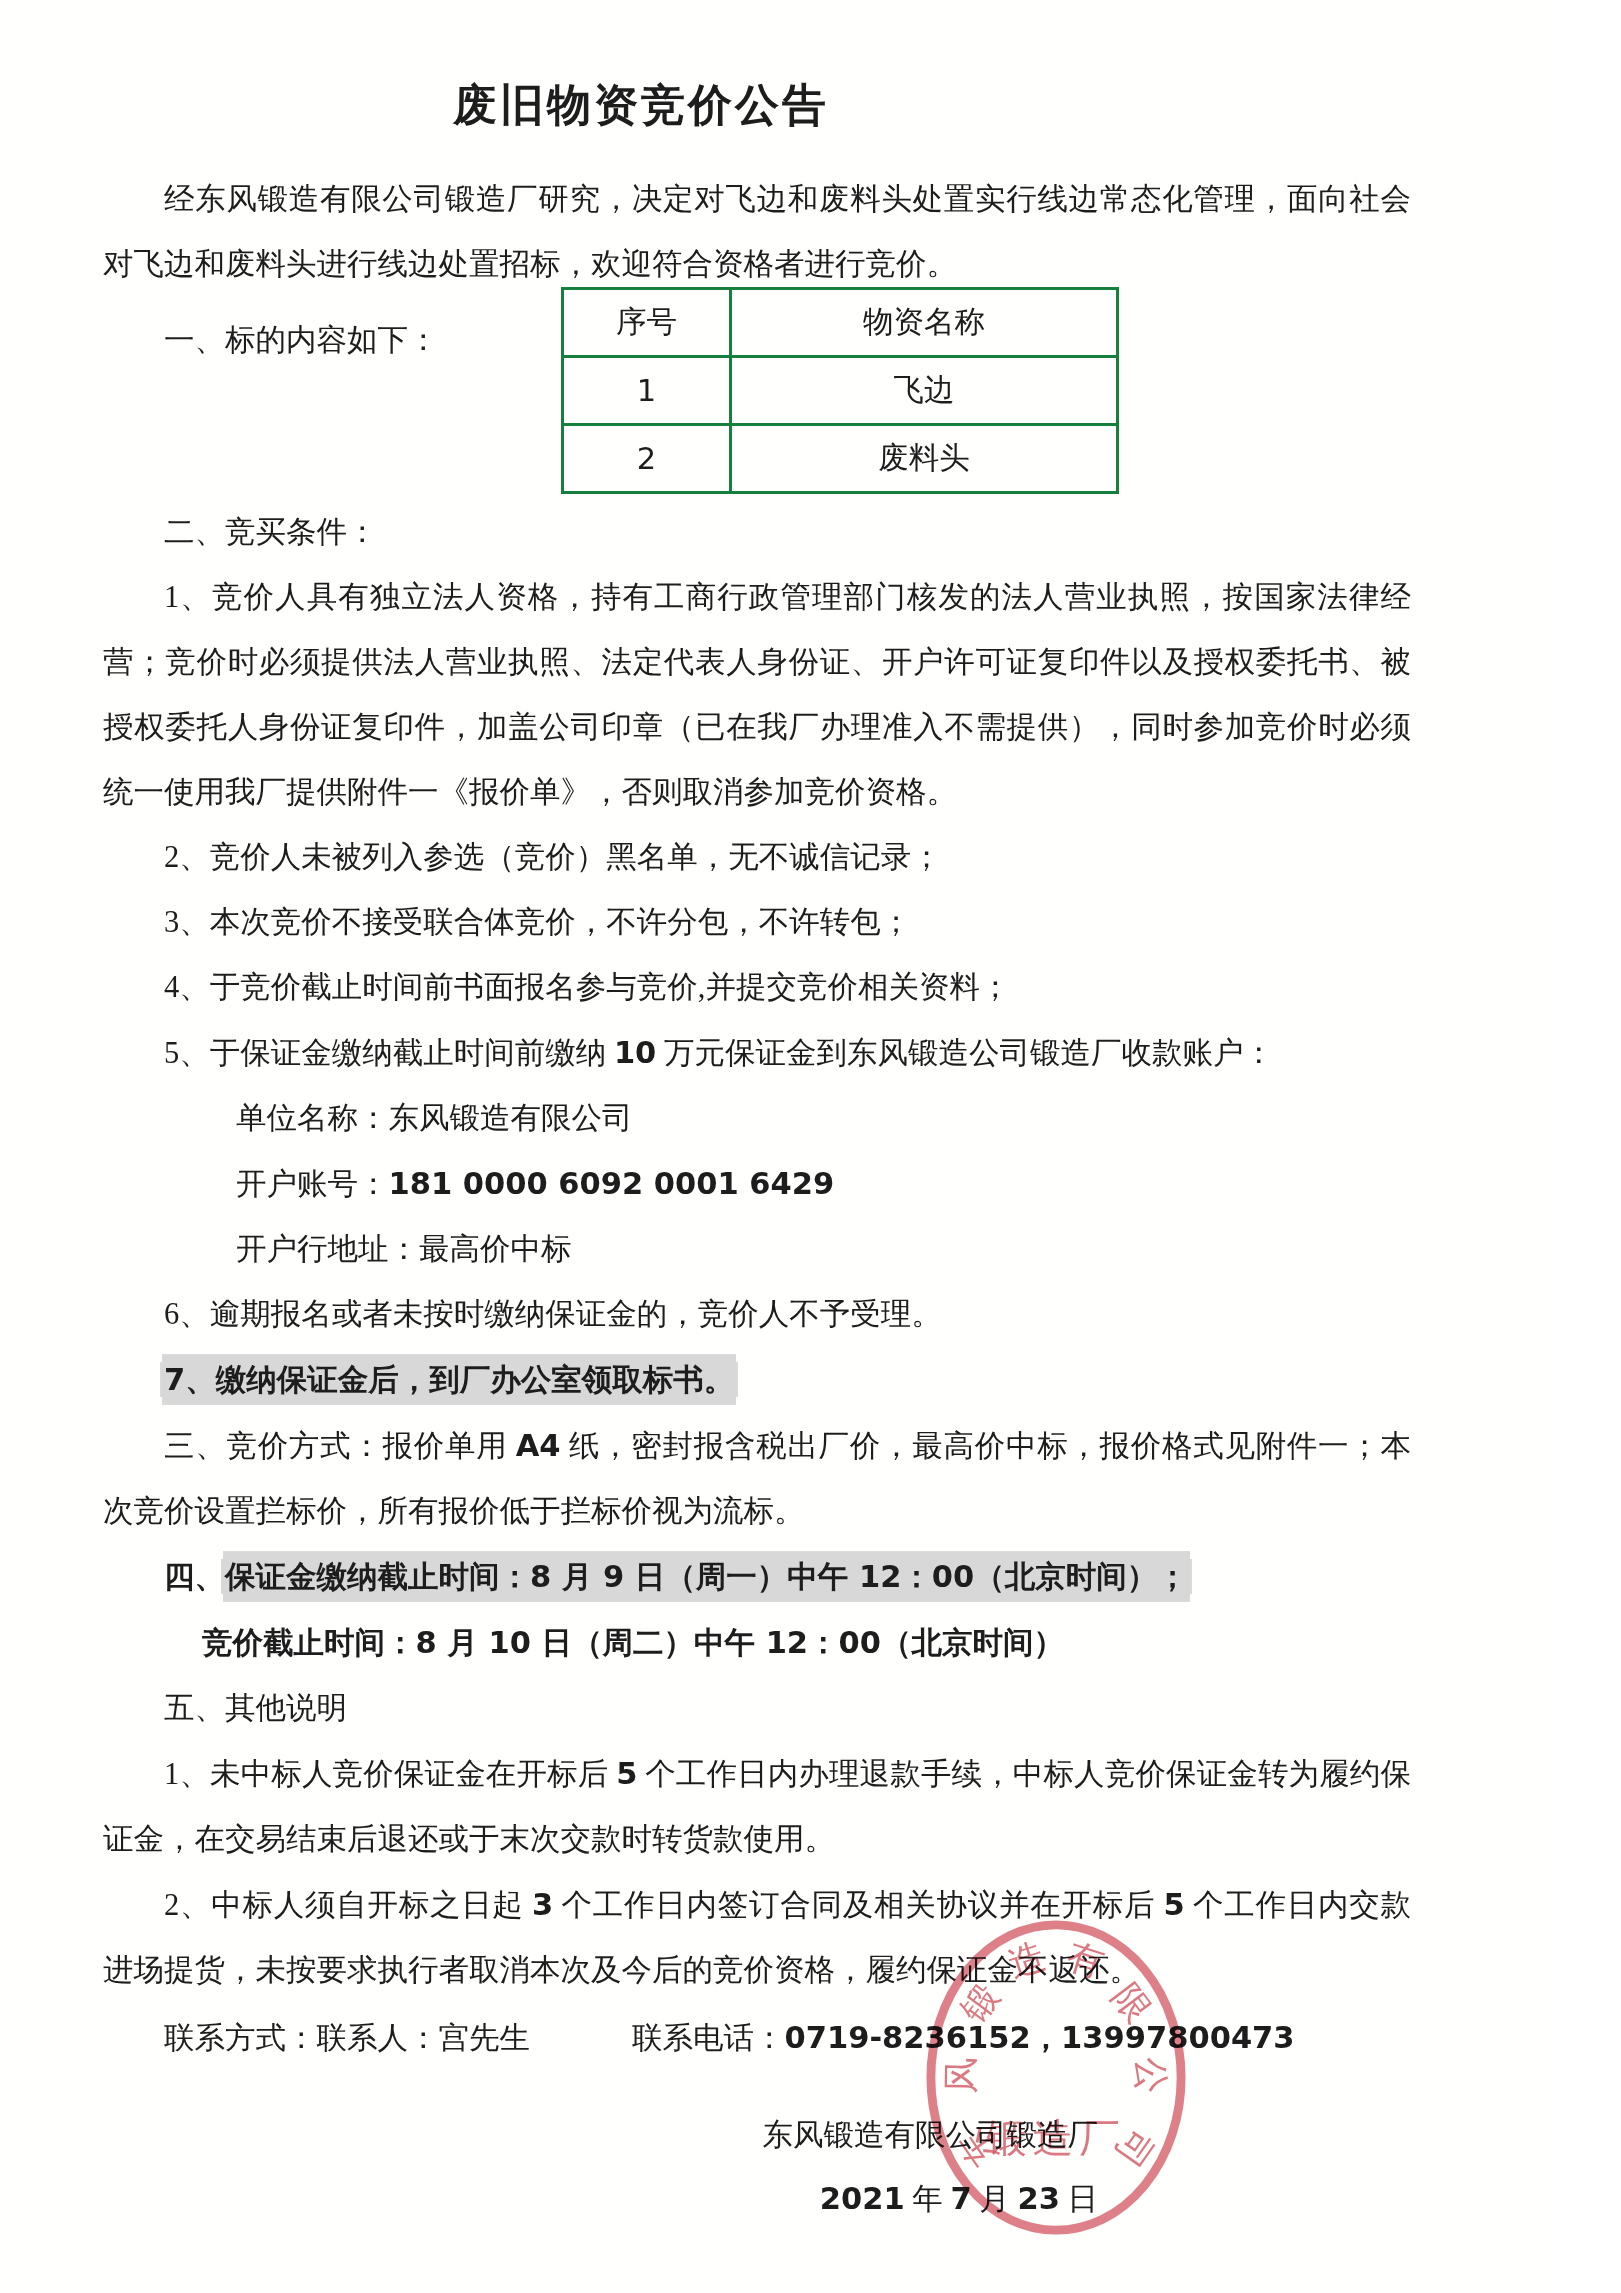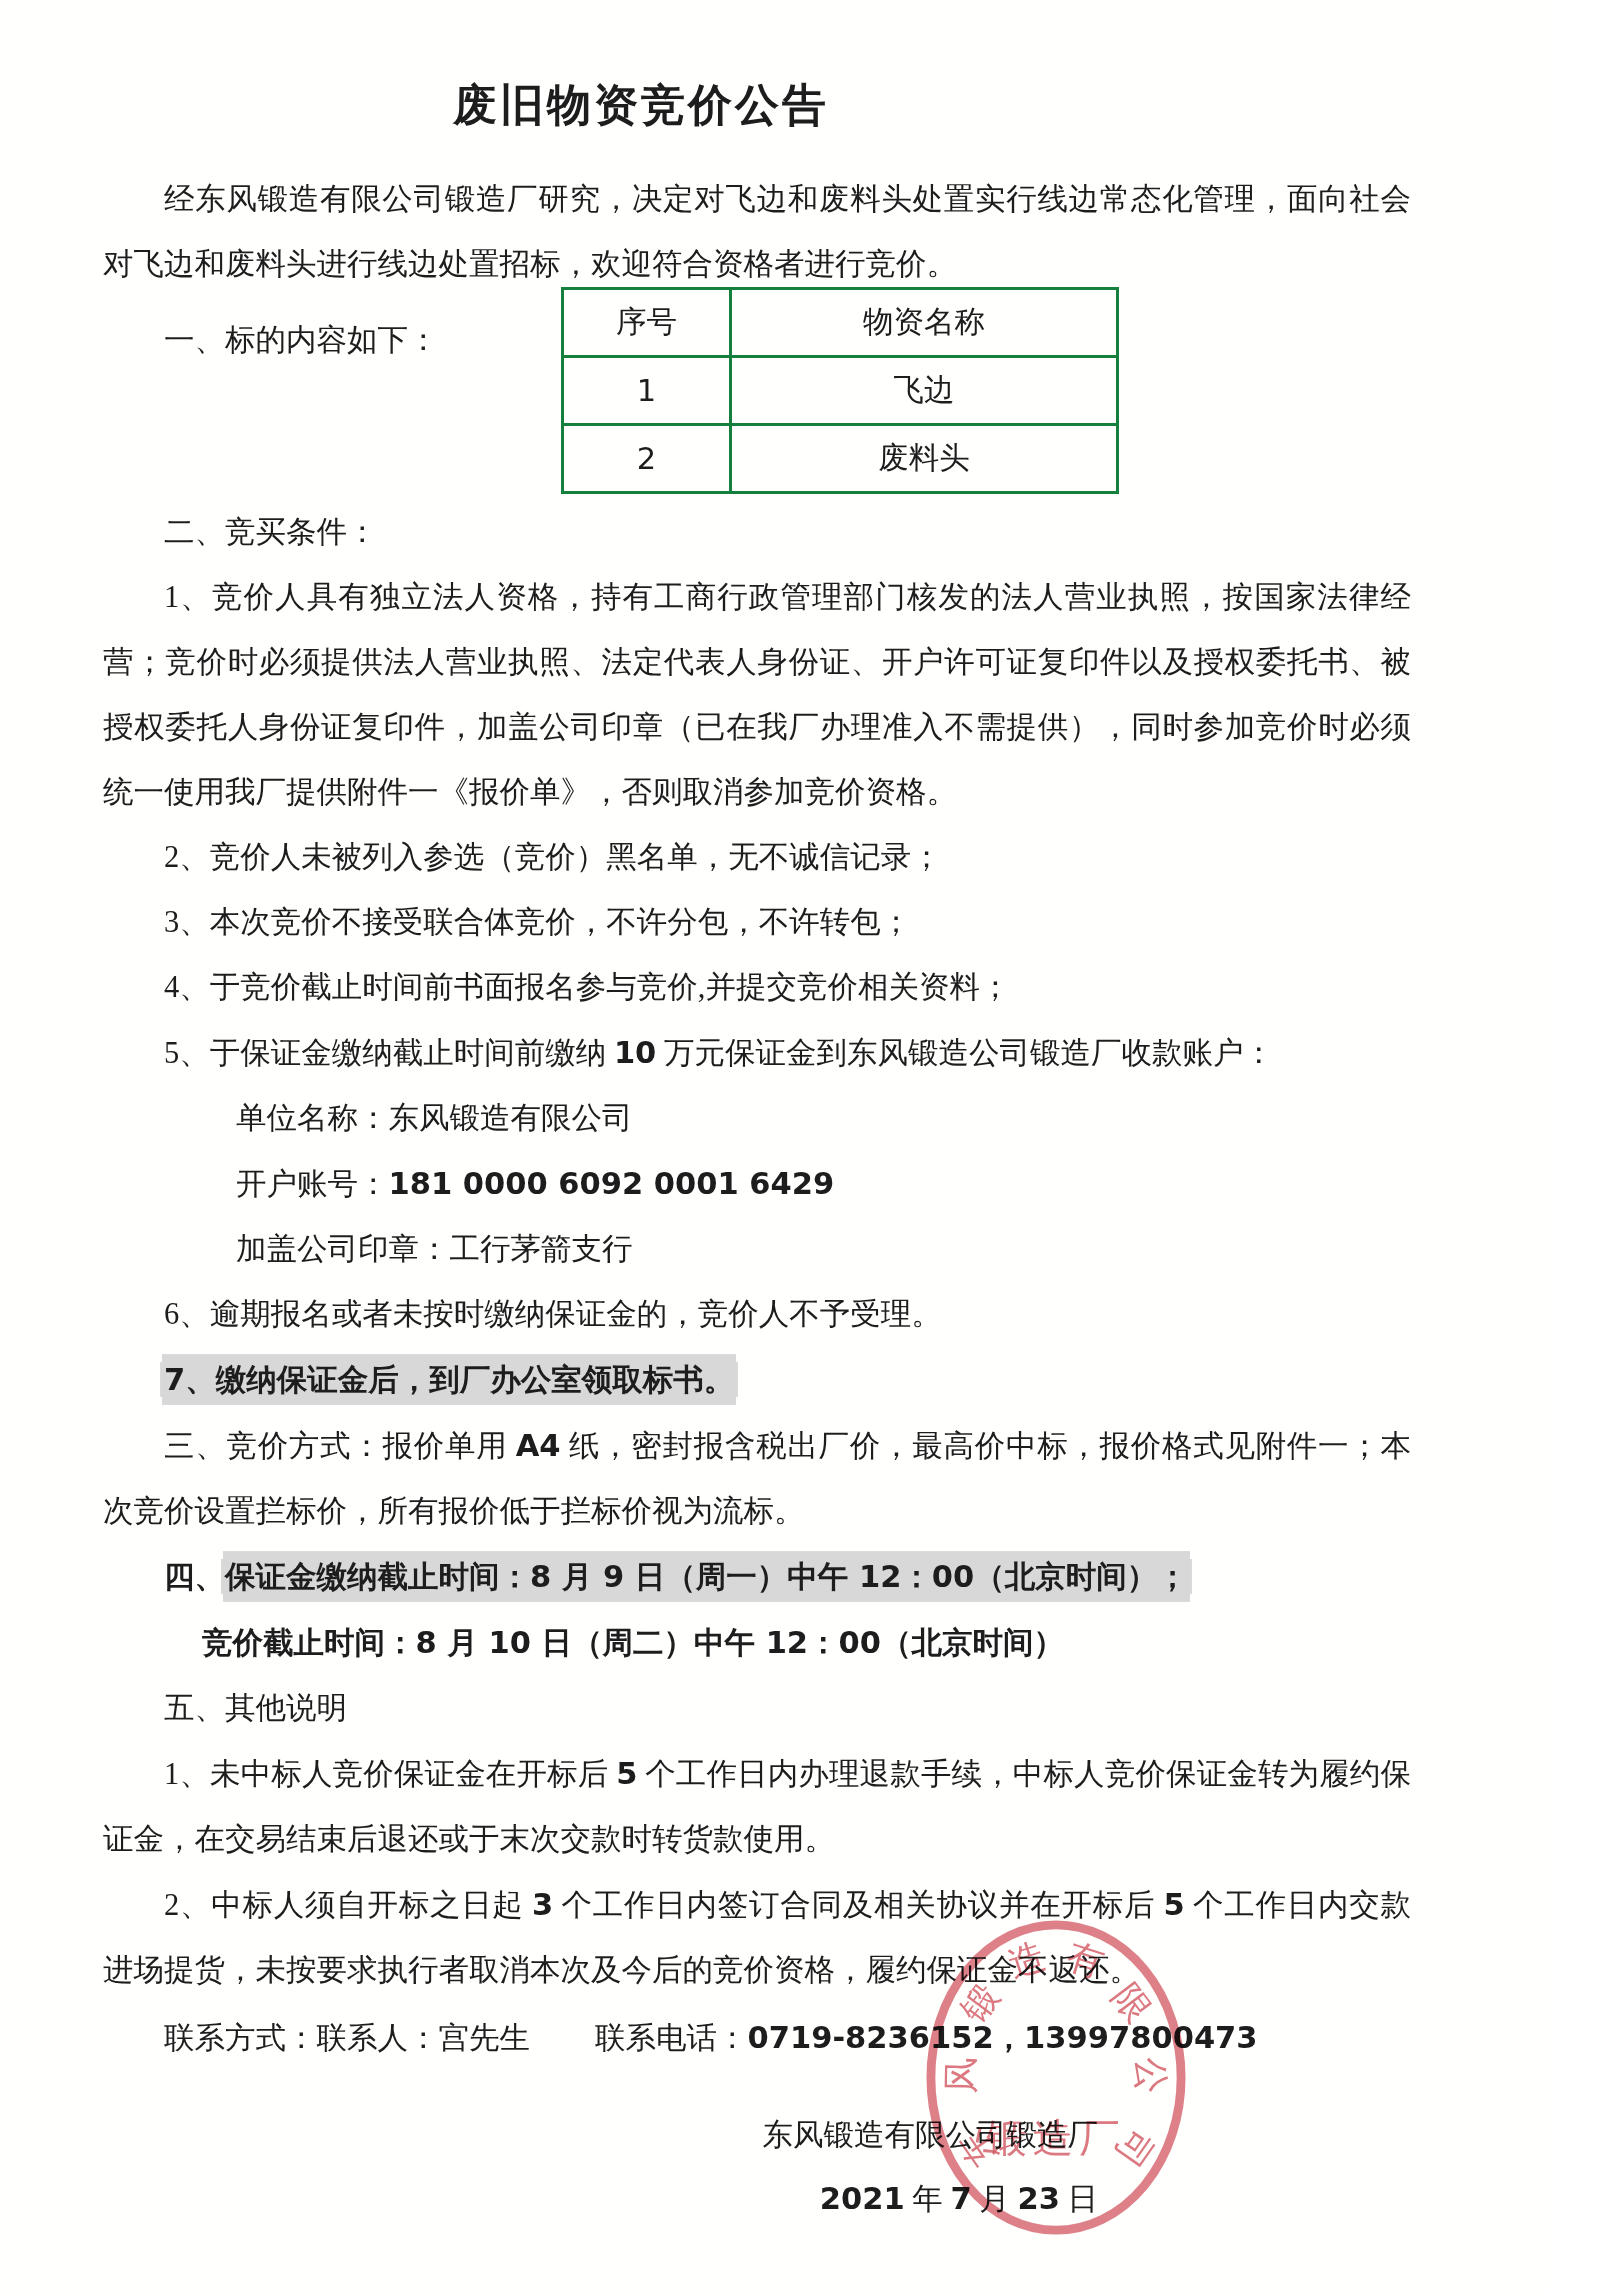--- a/index.html
+++ b/index.html
@@ -28,21 +28,21 @@
     margin:17.7px 0 29.6px 0;
     transform:translateX(-116px);
   }
   p { margin:0; text-align:justify; }
   .indent { text-indent:61px; }
   .bank-line { padding-left:133px; }
   .sub-line { padding-left:99px; }
   .contact-line { margin-top:2px; }
   .b { font-weight:700; font-family:"DejaVu Sans","Liberation Sans",sans-serif; }
   .hl { background:#d8d8d8; box-shadow:0 -5.9px 0 2px #d8d8d8, 0 5.9px 0 2px #d8d8d8, 3.9px 0 0 0 #d8d8d8, -3.9px 0 0 0 #d8d8d8; }
-  .gap { margin-left:65px; }
+  .gap { margin-left:102px; }
 
   .sec1-row { position:relative; min-height:195px; margin:3.9px 0 3.9px 0; }
   .sec1-label { position:absolute; left:0; top:7px; text-indent:61px; }
   .goods-table {
     position:absolute; left:458px; top:-13.8px;
     border-collapse:collapse; table-layout:fixed; width:549px;
     background:transparent;
   }
   .goods-table th, .goods-table td {
     border:3px solid #15803d;
@@ -100,21 +100,21 @@
 
     <p class="indent">二、竞买条件：</p>
     <p class="indent">1、竞价人具有独立法人资格，持有工商行政管理部门核发的法人营业执照，按国家法律经营；竞价时必须提供法人营业执照、法定代表人身份证、开户许可证复印件以及授权委托书、被授权委托人身份证复印件，加盖公司印章（已在我厂办理准入不需提供），同时参加竞价时必须统一使用我厂提供附件一《报价单》，否则取消参加竞价资格。</p>
     <p class="indent">2、竞价人未被列入参选（竞价）黑名单，无不诚信记录；</p>
     <p class="indent">3、本次竞价不接受联合体竞价，不许分包，不许转包；</p>
     <p class="indent">4、于竞价截止时间前书面报名参与竞价,并提交竞价相关资料；</p>
     <p class="indent"><span>5、于保证金缴纳截止时间前缴纳 </span><span class="b">10</span><span> 万元保证金到东风锻造公司锻造厂收款账户：</span></p>
 
     <p class="bank-line">单位名称：东风锻造有限公司</p>
     <p class="bank-line"><span>开户账号：</span><span class="b">181 0000 6092 0001 6429</span></p>
-    <p class="bank-line">加盖公司印章：工行茅箭支行</p>
+    <p class="bank-line">开户行地址：最高价中标</p>
 
     <p class="indent">6、逾期报名或者未按时缴纳保证金的，竞价人不予受理。</p>
     <p class="indent"><span class="b hl">7、缴纳保证金后，到厂办公室领取标书。</span></p>
 
     <p class="indent"><span>三、竞价方式：报价单用 </span><span class="b">A4</span><span> 纸，密封报含税出厂价，最高价中标，报价格式见附件一；本次竞价设置拦标价，所有报价低于拦标价视为流标。</span></p>
 
     <p class="indent"><span class="b">四、</span><span class="b hl">保证金缴纳截止时间：8 月 9 日（周一）中午 12：00（北京时间）；</span></p>
     <p class="sub-line"><span class="b">竞价截止时间：8 月 10 日（周二）中午 12：00（北京时间）</span></p>
 
     <p class="indent">五、其他说明</p>

